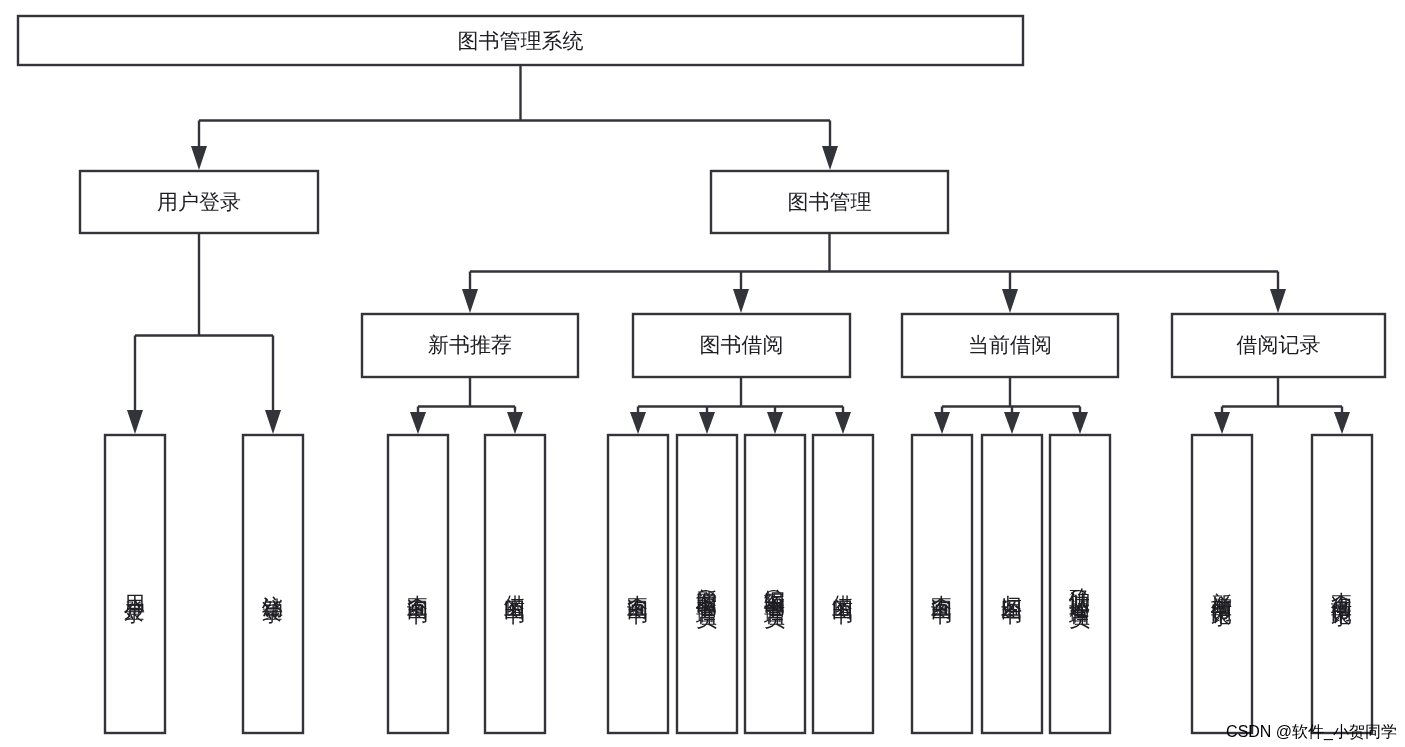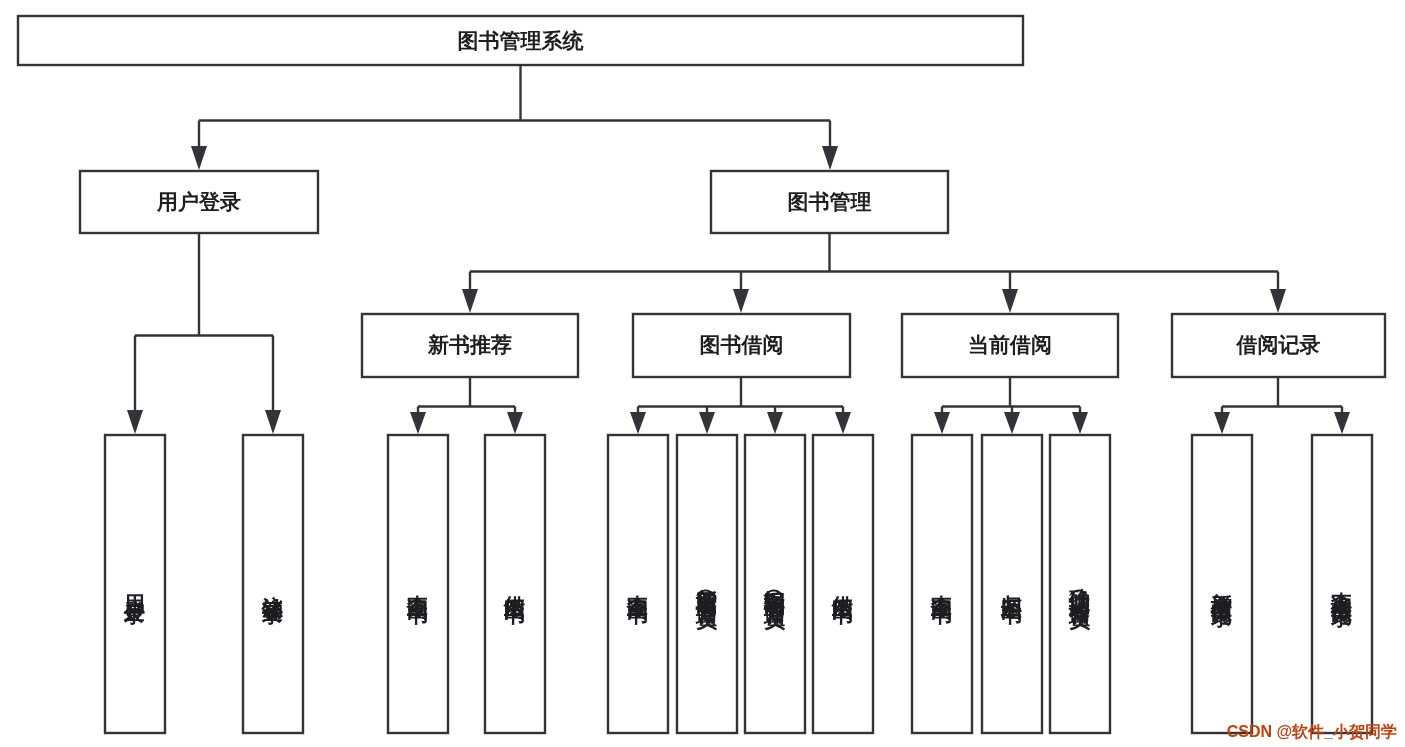--- a/index.html
+++ b/index.html
@@ -11,21 +11,20 @@
     width: 1405px;
     height: 747px;
     font-family: "Liberation Sans", "DejaVu Sans", sans-serif;
     overflow: hidden;
   }
   #diagram-root {
     position: relative;
     width: 1405px;
     height: 747px;
     background: #ffffff;
-    font-weight: bold;
   }
   svg#diagram-svg {
     position: absolute;
     left: 0;
     top: 0;
     width: 1405px;
     height: 747px;
     display: block;
   }
   .node-box {
@@ -49,21 +48,21 @@
     font-size: 21px;
     text-anchor: middle;
     dominant-baseline: middle;
   }
   .watermark {
     position: absolute;
     right: 8px;
     bottom: 4px;
     font-family: "Liberation Sans", "DejaVu Sans", sans-serif;
     font-size: 16px;
-    color: #c2410c;
+    color: #000000;
     white-space: nowrap;
     user-select: none;
   }
 </style>
 </head>
 <body>
 
 <div id="diagram-root">
 
   <svg id="diagram-svg" viewBox="0 0 1405 747" xmlns="http://www.w3.org/2000/svg">

